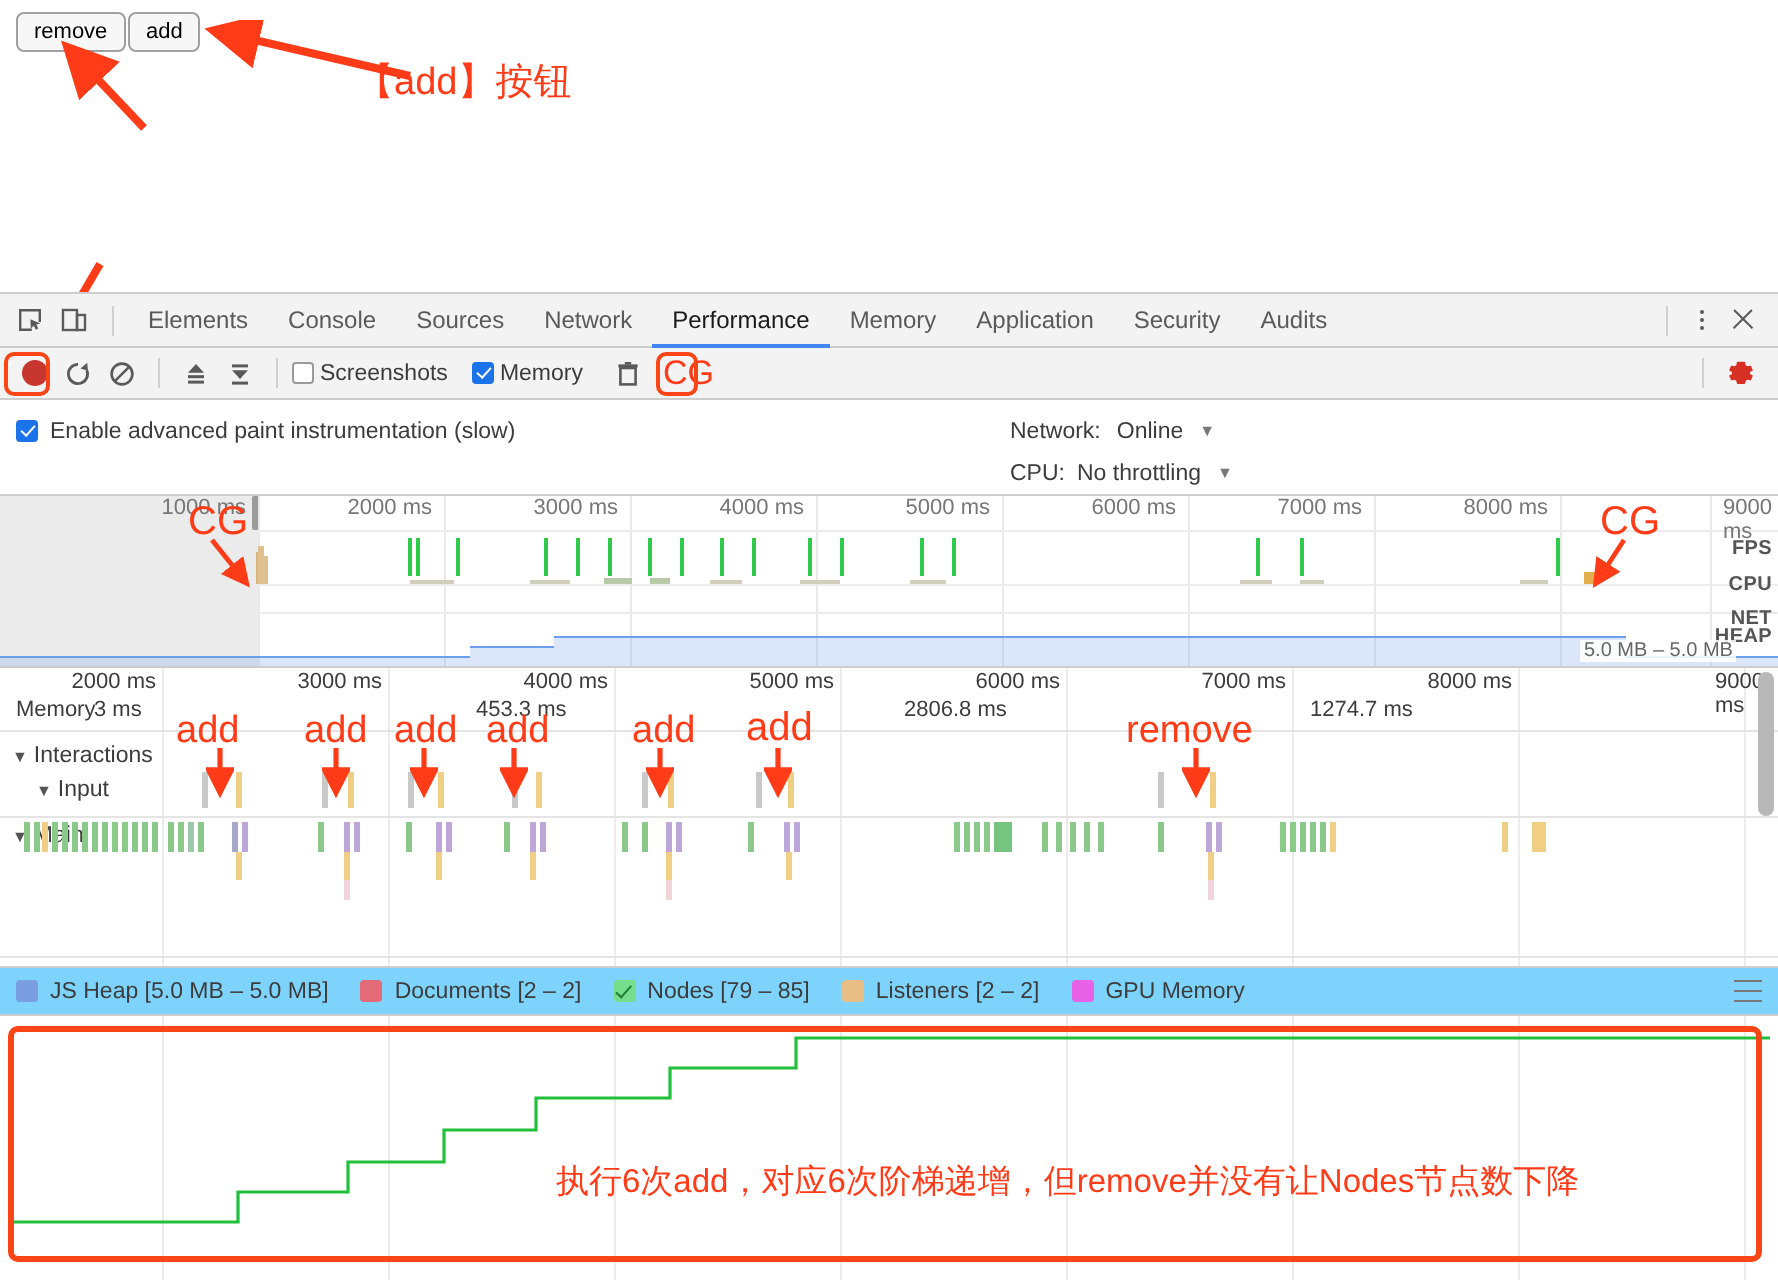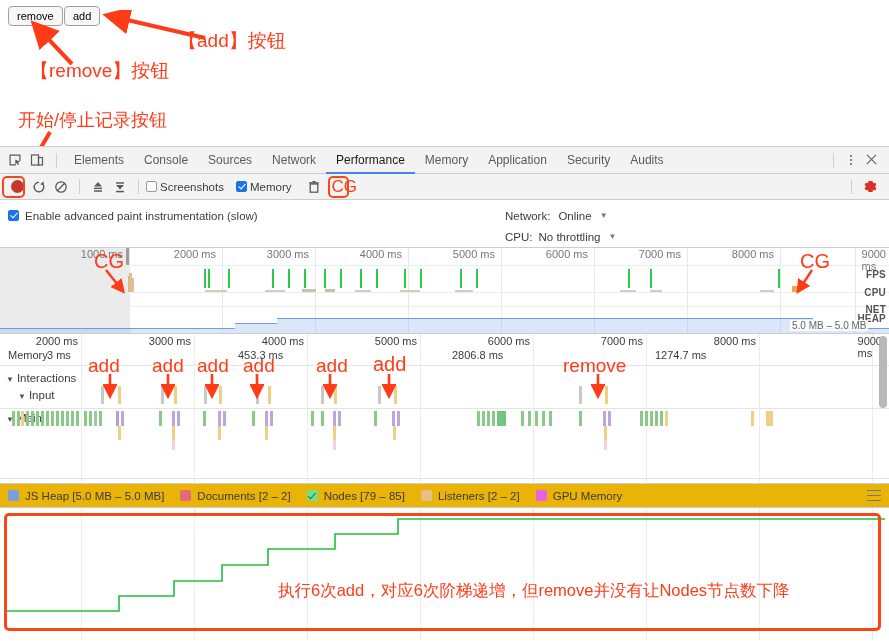--- a/index.html
+++ b/index.html
@@ -178,21 +178,21 @@
   .ev { position:absolute; width:3px; }
   .fl-hline { position:absolute; left:0; right:0; height:1px; background:#e4e4e4; }
   .vscroll {
     position:absolute; right:2px; width:8px; border-radius:4px; background:#b8b8b8;
   }
 
   
   .memlegend {
     position: relative;
     height: 24px;
-    background: #eab308;
+    background: #7dd3fc;
     border-bottom: 1px solid #cdcdcd;
     display: flex; align-items: center;
     padding-left: 8px;
     font-size: 11.5px; color: #3c3c3c;
   }
   .lg-item { display:flex; align-items:center; margin-right: 16px; white-space:nowrap;}
   .lg-swatch { width:11px; height:11px; border-radius:2px; margin-right:6px; }
   .lg-check { width:11px; height:11px; border-radius:2px; margin-right:6px; position:relative;}
   .lg-check:after {
     content:""; position:absolute; left:3.5px; top:0.5px; width:3px; height:6.5px;
@@ -239,23 +239,21 @@
     <div class="anno" style="left:178px; top:28px; font-size:19px;">【add】按钮</div>
 
     <svg class="anno-arrow" style="left:28px; top:20px;" width="60" height="48">
       <defs>
         <marker id="ah2" markerWidth="7" markerHeight="7" refX="5" refY="3.5" orient="auto">
           <polygon points="0 0, 7 3.5, 0 7" fill="#ff3b18"></polygon>
         </marker>
       </defs>
       <line x1="44" y1="44" x2="8" y2="6" stroke="#ff3b18" stroke-width="4" marker-end="url(#ah2)"></line>
     </svg>
-    <div class="anno" style="left:30px; top:58px; font-size:19px;">【remove】按钮</div>
-
-    <div class="anno" style="left:18px; top:108px; font-size:18px;">开始/停止记录按钮</div>
+
     <svg class="anno-arrow" style="left:14px; top:128px;" width="60" height="62">
       <defs>
         <marker id="ah3" markerWidth="7" markerHeight="7" refX="5" refY="3.5" orient="auto">
           <polygon points="0 0, 7 3.5, 0 7" fill="#ff3b18"></polygon>
         </marker>
       </defs>
       <line x1="36" y1="4" x2="8" y2="52" stroke="#ff3b18" stroke-width="4" marker-end="url(#ah3)"></line>
     </svg>
   </div>
 

